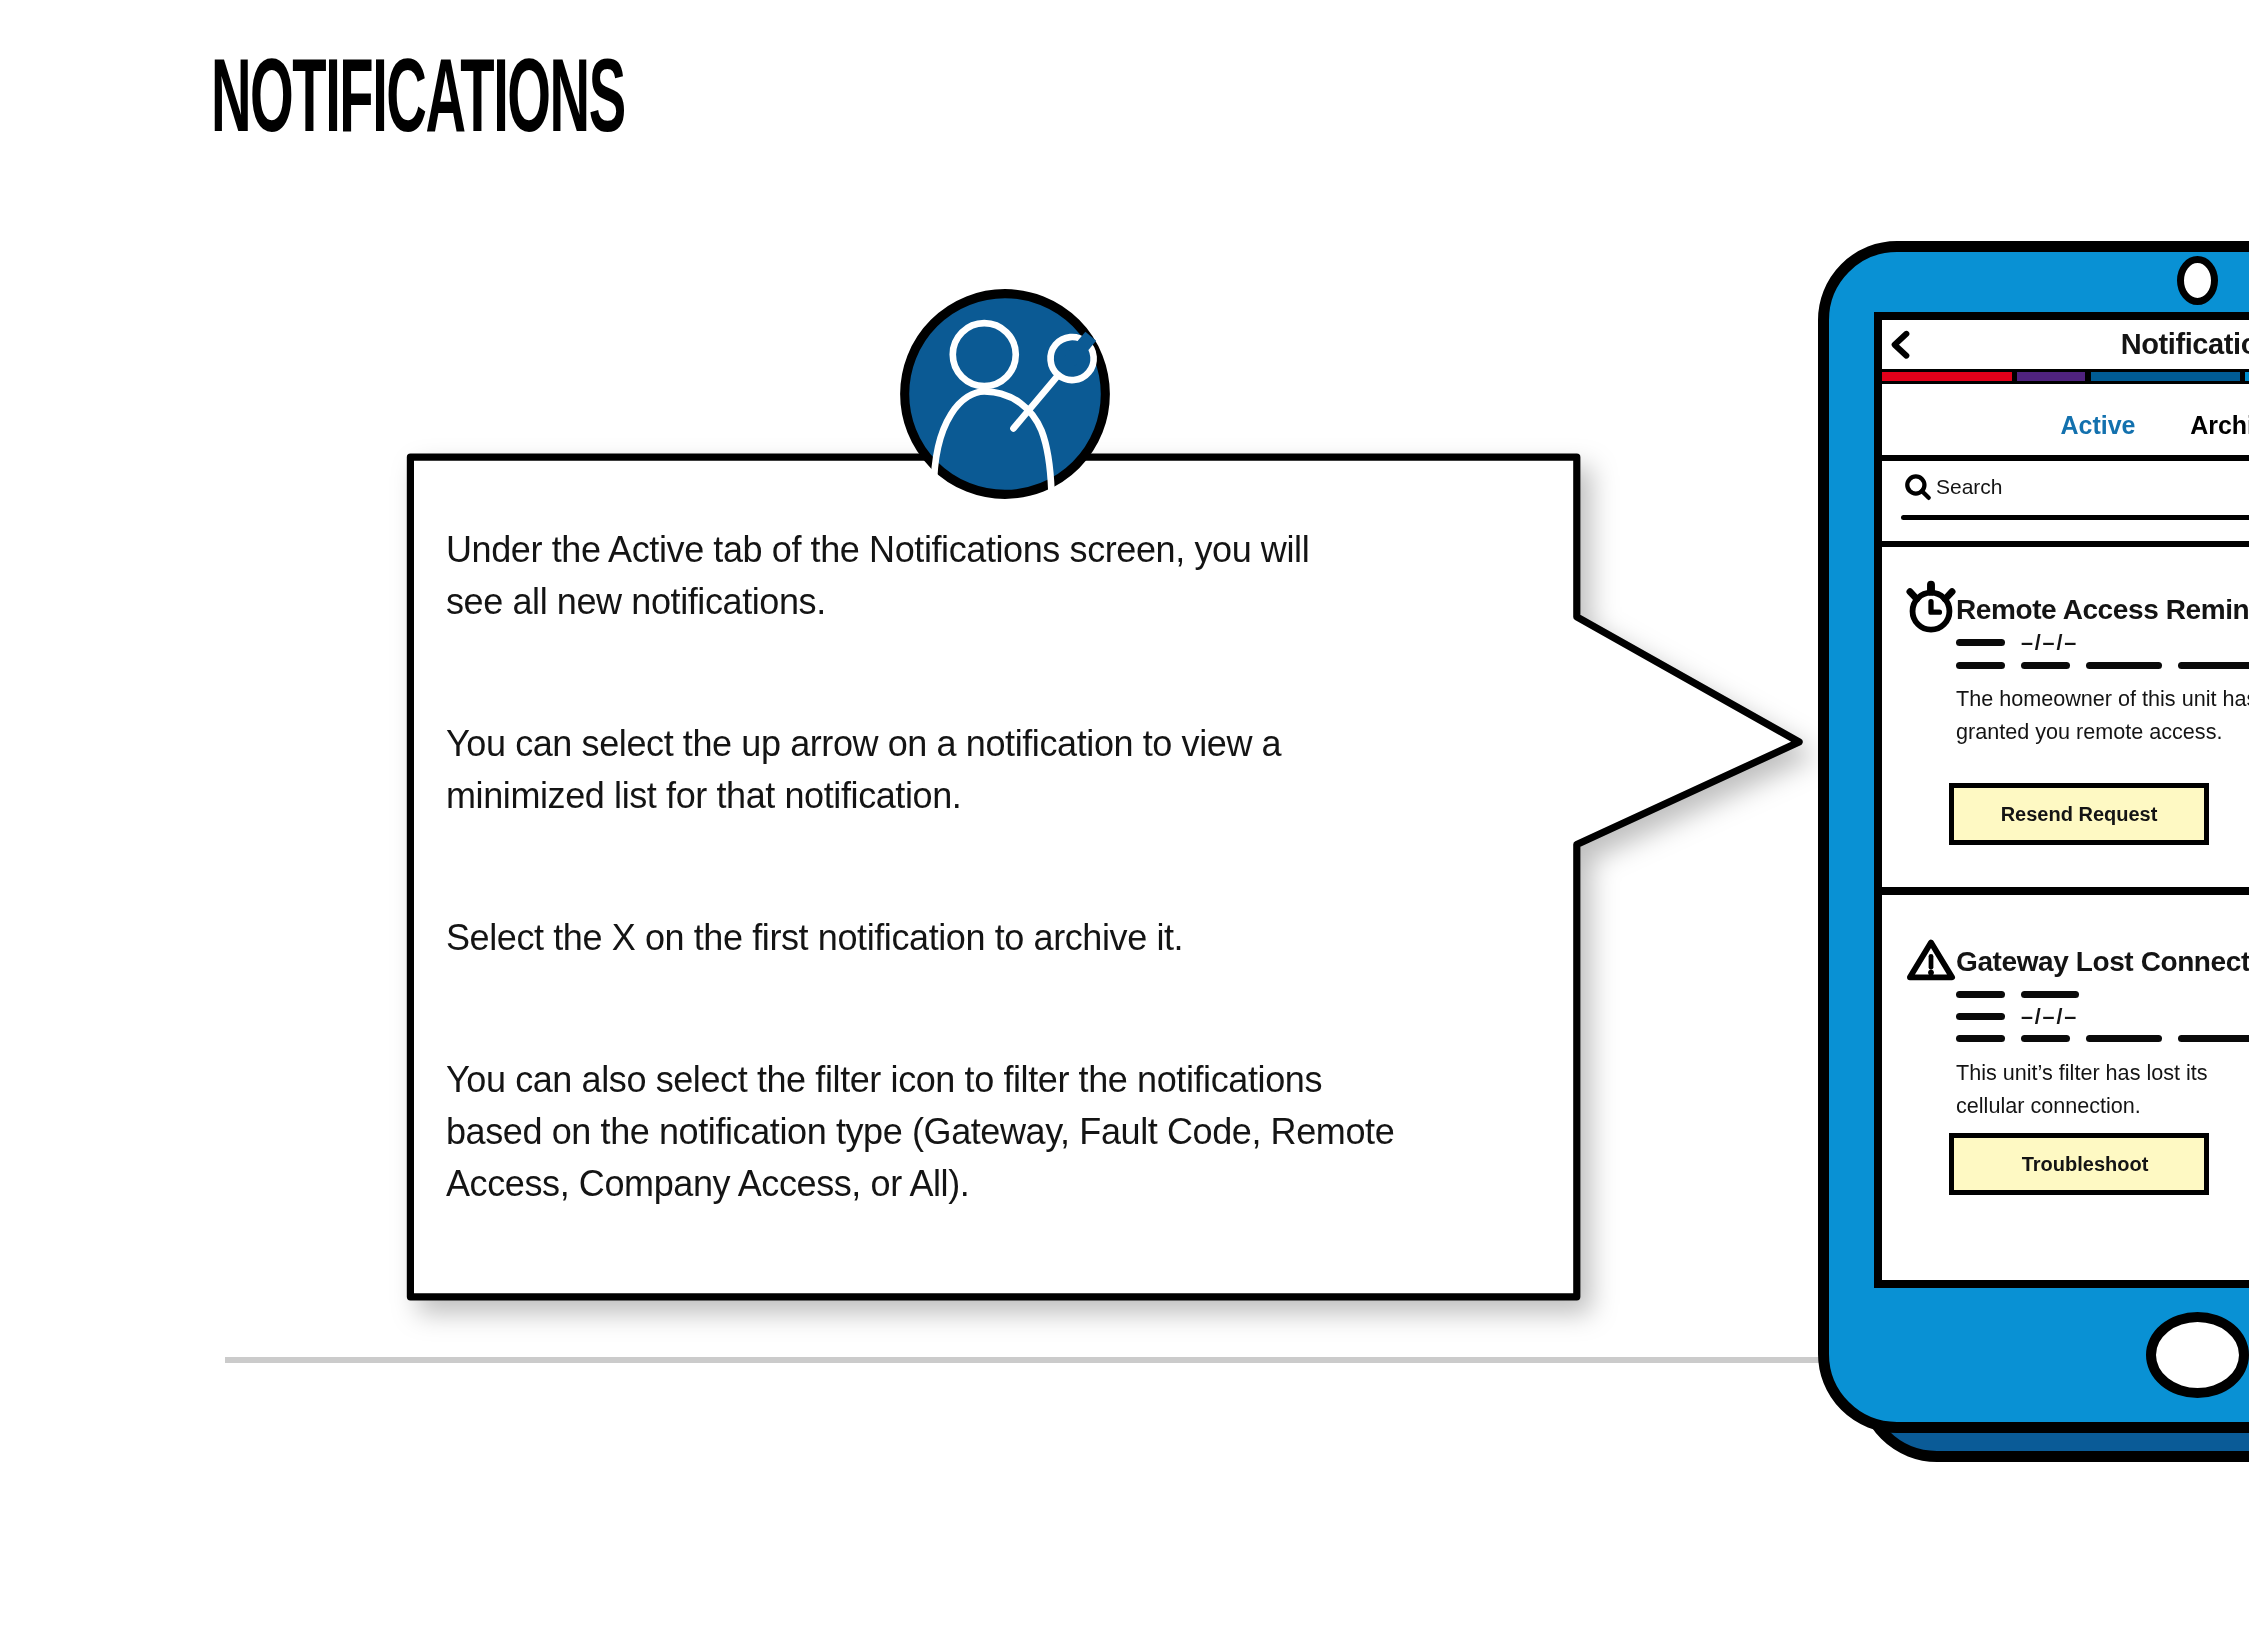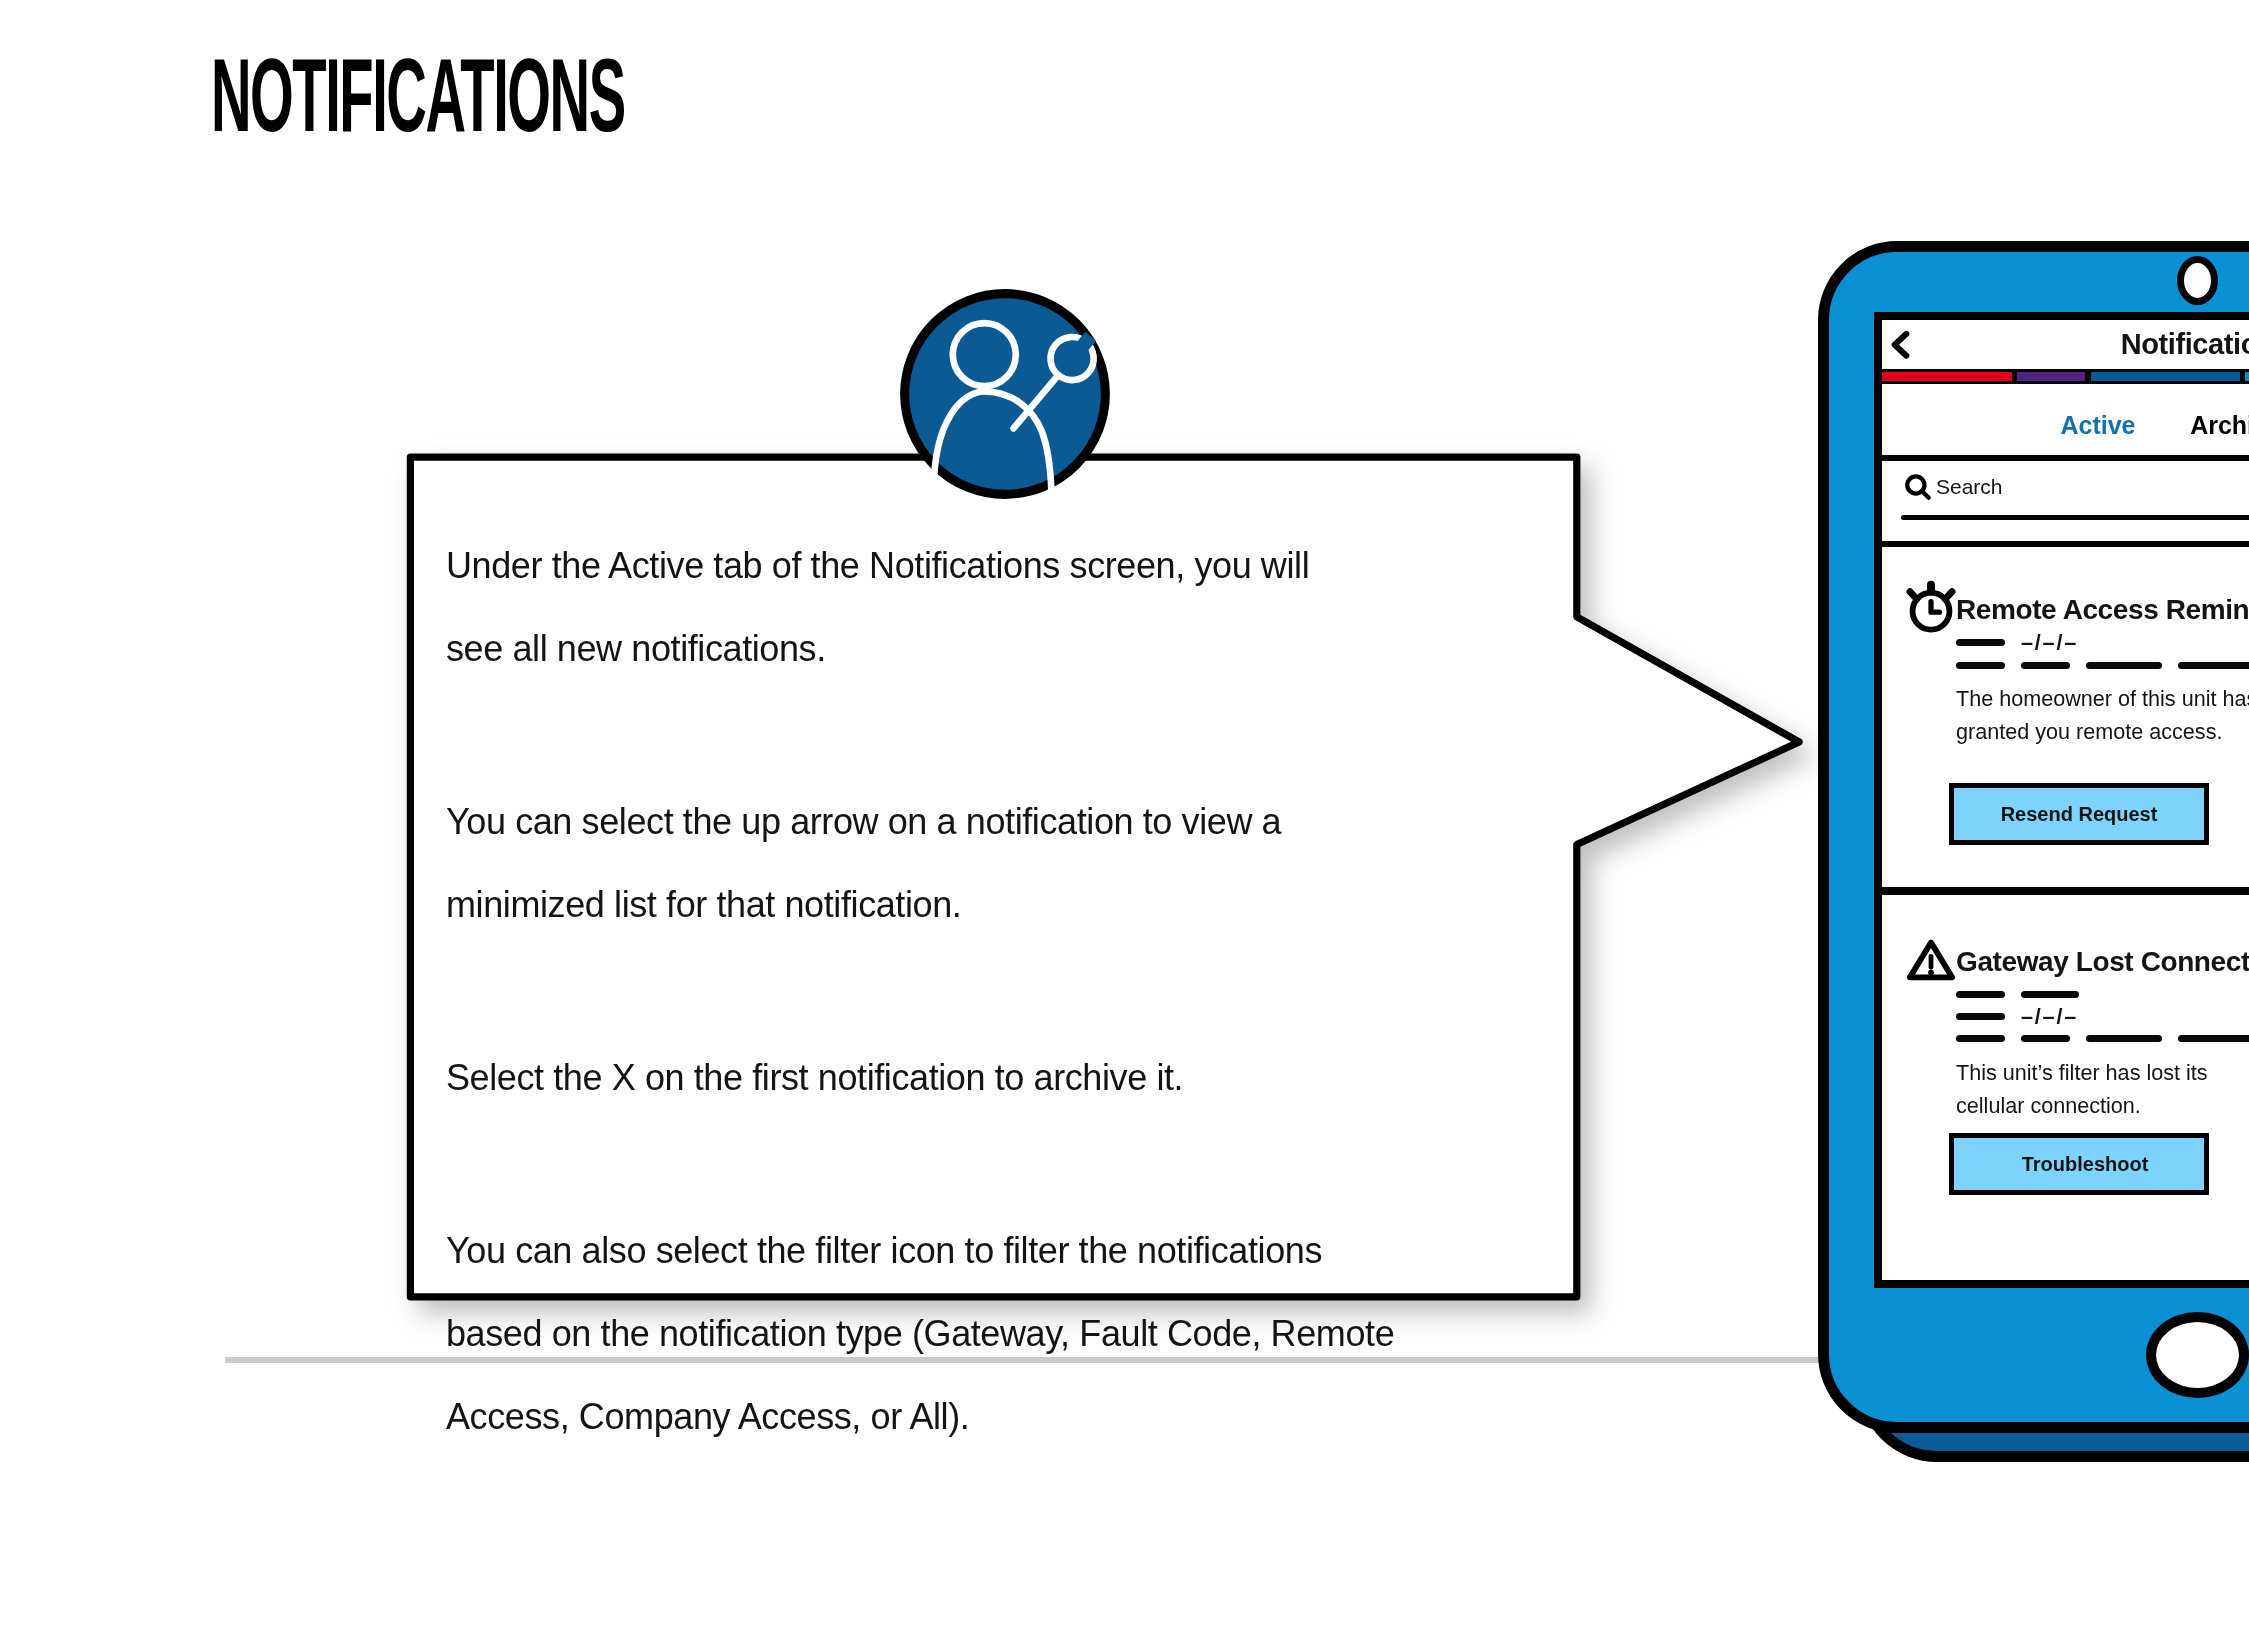--- a/index.html
+++ b/index.html
@@ -25,21 +25,21 @@
   }
 
   
   .page-divider{position:absolute;left:225px;top:1357px;width:2515px;height:5.8px;background:var(--divider-gray);z-index:1;}
 
   
   .bubble-svg{position:absolute;left:369px;top:418px;width:1485px;height:945px;z-index:2;
     filter:drop-shadow(11.7px 13.5px 12.6px rgba(0,0,0,0.25));}
   .callout-text{position:absolute;left:446px;top:524px;width:1111px;z-index:3;}
   .callout-text p{
-    font-size:36px;line-height:83px;letter-spacing:-0.4px;color:var(--ink);
+    font-size:36px;line-height:52px;letter-spacing:-0.4px;color:var(--ink);
     white-space:pre-line;margin-bottom:90px;
   }
   .icon-circle{position:absolute;left:891px;top:280px;width:228px;height:228px;z-index:4;}
 
   
   .phone-shadow{position:absolute;left:1858px;top:270px;width:740px;height:1192px;
     background:var(--phone-shadow-blue);border:11.7px solid #000;border-radius:79px;z-index:2;}
   .phone-body{position:absolute;left:1818px;top:241px;width:740px;height:1192px;
     background:var(--phone-blue);border:11.7px solid #000;border-radius:79px;z-index:3;}
   .camera-dot{position:absolute;left:2177px;top:256px;width:41px;height:49px;
@@ -82,21 +82,21 @@
   .card{position:absolute;left:0;width:632px;}
   .card-1{top:227px;height:340px;}
   .card-2{top:575px;height:385px;}
   .card-icon{position:absolute;left:20px;width:58px;height:58px;}
   .card-title{position:absolute;left:74px;font-size:28px;font-weight:700;letter-spacing:-0.4px;white-space:nowrap;}
   .dash-row{position:absolute;left:74px;display:flex;align-items:center;gap:16px;}
   .pbar{height:7.2px;background:#0a0a0a;border-radius:3.6px;}
   .w110{width:49px;} .w130{width:58px;} .w170{width:76px;}
   .date-ph{font-size:21.6px;font-weight:700;letter-spacing:1.8px;line-height:7.2px;}
   .card-body{position:absolute;left:74px;font-size:21.6px;line-height:33px;white-space:pre-line;}
-  .card-btn{position:absolute;left:67px;width:260px;height:62px;background:#7dd3fc;border:5px solid #000;
+  .card-btn{position:absolute;left:67px;width:260px;height:62px;background:#fef9c3;border:5px solid #000;
     font-family:"Liberation Sans",sans-serif;font-size:20px;font-weight:700;color:var(--ink);cursor:pointer;}
 </style>
 </head>
 <body>
 
 <div class="stage">
 
   <div class="page-title">NOTIFICATIONS</div>
 
   <div class="page-divider"></div>

